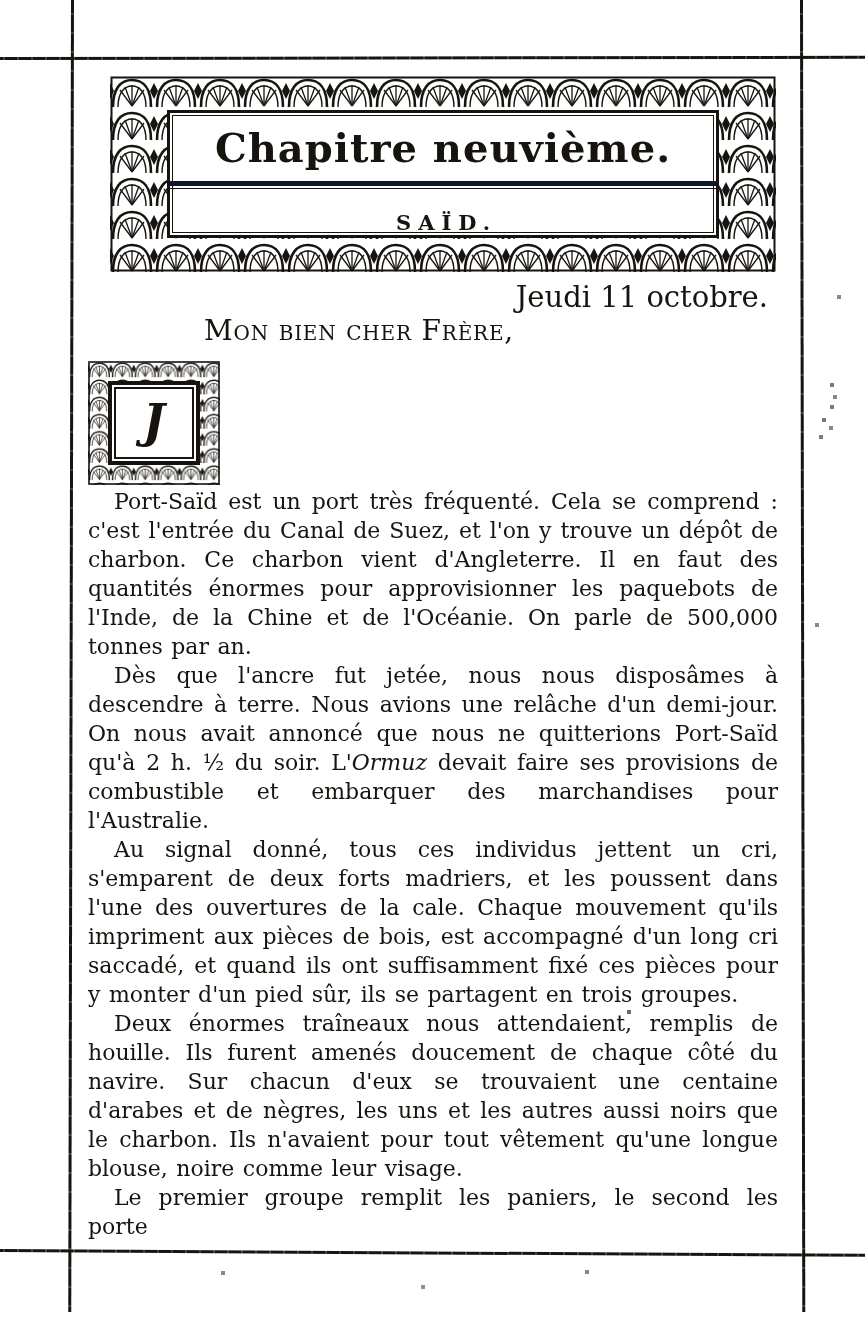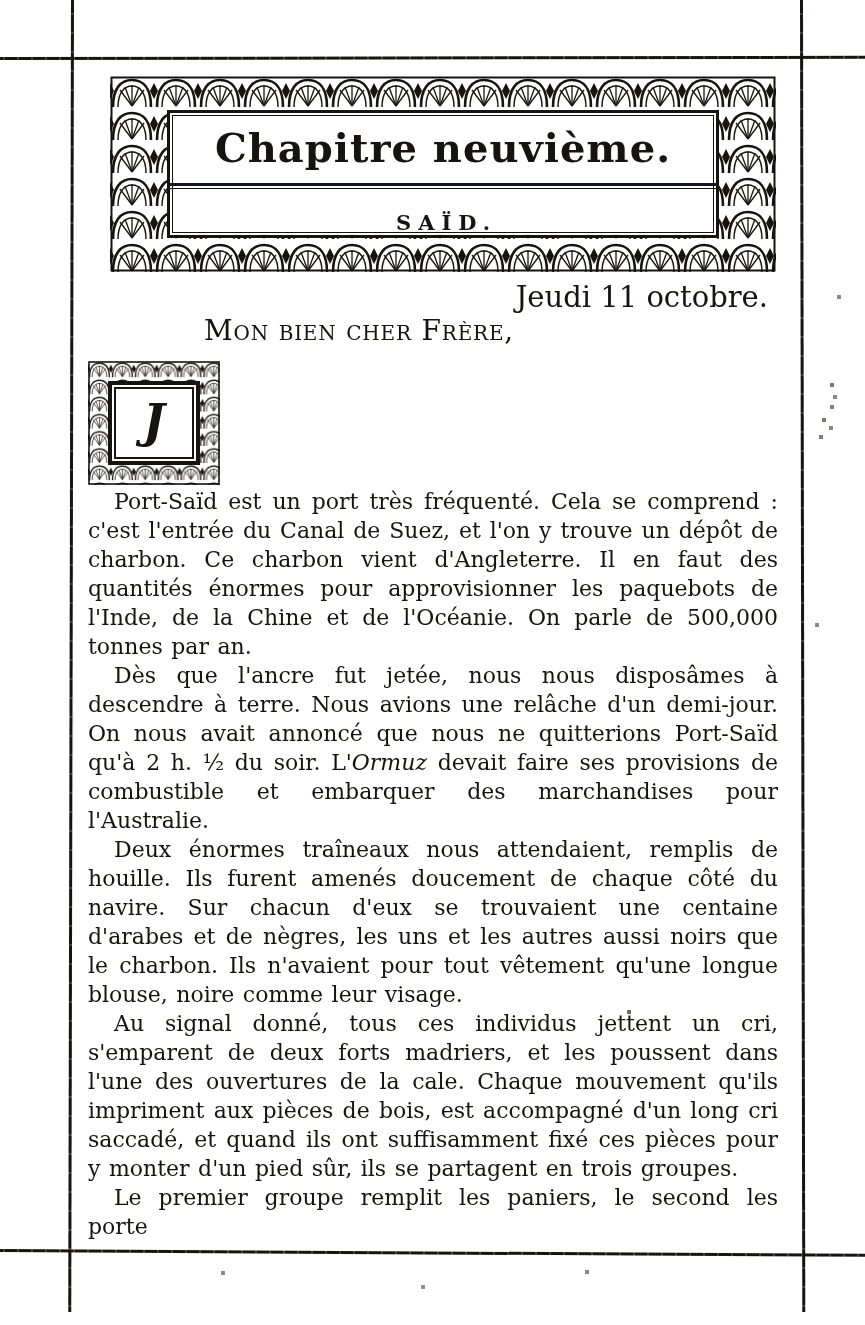--- a/index.html
+++ b/index.html
@@ -27,21 +27,21 @@
   
   .chapter-ornament{position:absolute;left:110px;top:76px;width:666px;height:196px;}
   .chapter-ornament .border-pattern{position:absolute;inset:0;width:100%;height:100%;}
   .chapter-inner{
     position:absolute;left:57px;right:57px;top:34px;bottom:34px;
     background:#fff;border:3px solid #17130e;
     box-shadow:inset 0 0 0 2px #fff, inset 0 0 0 3px #17130e;
     display:flex;flex-direction:column;
   }
   .chapter-title-row{flex:1.5;display:flex;align-items:center;justify-content:center;
-    border-bottom:3px solid #0f172a;text-align:right;}
+    border-bottom:5px solid #0f172a;text-align:right;}
   .chapter-subtitle-row{flex:1;display:flex;align-items:flex-end;justify-content:center;
     border-top:1px solid #17130e;margin-top:2px;}
   .chapter-title{font-size:40px;font-weight:bold;letter-spacing:1px;
     font-family:"DejaVu Serif",serif;}
   .chapter-subtitle{font-size:21px;font-weight:bold;letter-spacing:7px;text-indent:7px;}
 
   
   .letter-body{position:absolute;left:88px;top:282px;width:690px;}
   .dateline{text-align:right;padding-right:10px;font-size:29px;line-height:30px;}
   .salutation{margin-top:4px;padding-left:116px;font-size:28px;line-height:30px;
@@ -141,20 +141,20 @@
             <rect x="0" y="0" width="132" height="124" fill="url(#shell-b)"></rect>
             <rect x="1" y="1" width="130" height="122" fill="none" stroke="#17130e" stroke-width="1.6"></rect>
           </svg>
           <span class="initial-inner">
             <span class="initial-letter">J</span>
           </span>
         </span>
       </p>
       <p><span>Port-Saïd est un port très fréquenté. Cela se comprend : c'est l'entrée du Canal de Suez, et l'on y trouve un dépôt de charbon. Ce charbon vient d'Angleterre. Il en faut des quantités énormes pour approvisionner les paquebots de l'Inde, de la Chine et de l'Océanie. On parle de 500,000 tonnes par an.</span></p>
       <p><span>Dès que l'ancre fut jetée, nous nous disposâmes à descendre à terre. Nous avions une relâche d'un demi-jour. On nous avait annoncé que nous ne quitterions Port-Saïd qu'à 2 h. ½ du soir. L'</span><i>Ormuz</i><span> devait faire ses provisions de combustible et embarquer des marchandises pour l'Australie.</span></p>
+      <p><span>Au signal donné, tous ces individus jettent un cri, s'emparent de deux forts madriers, et les poussent dans l'une des ouvertures de la cale. Chaque mouvement qu'ils impriment aux pièces de bois, est accompagné d'un long cri saccadé, et quand ils ont suffisamment fixé ces pièces pour y monter d'un pied sûr, ils se partagent en trois groupes.</span></p>
       <p><span>Deux énormes traîneaux nous attendaient, remplis de houille. Ils furent amenés doucement de chaque côté du navire. Sur chacun d'eux se trouvaient une centaine d'arabes et de nègres, les uns et les autres aussi noirs que le charbon. Ils n'avaient pour tout vêtement qu'une longue blouse, noire comme leur visage.</span></p>
-      <p><span>Au signal donné, tous ces individus jettent un cri, s'emparent de deux forts madriers, et les poussent dans l'une des ouvertures de la cale. Chaque mouvement qu'ils impriment aux pièces de bois, est accompagné d'un long cri saccadé, et quand ils ont suffisamment fixé ces pièces pour y monter d'un pied sûr, ils se partagent en trois groupes.</span></p>
       <p><span>Le premier groupe remplit les paniers, le second les porte</span></p>
     </div>
   </div>
 
   <div class="specks"></div>
 </div>
 
 </body></html>

